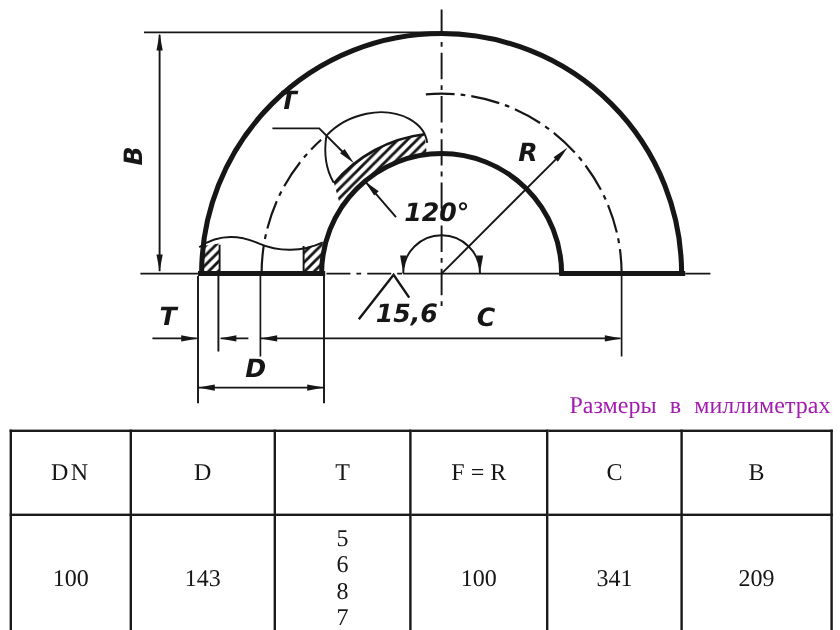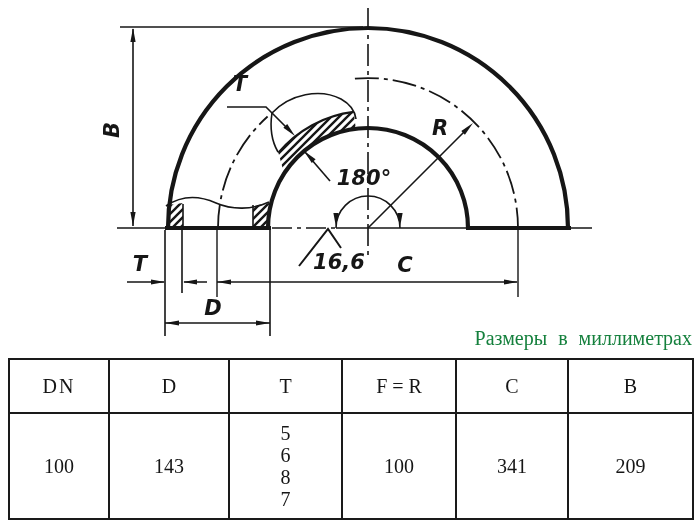--- a/index.html
+++ b/index.html
@@ -12,32 +12,32 @@
   .dimlabel{
     position:absolute;transform:translate(-50%,-50%);
     font-family:"DejaVu Sans", sans-serif;
     font-style:italic;font-weight:700;font-size:21px;line-height:1;
     color:#161616;white-space:nowrap;
   }
   .dimlabel.rot{transform:translate(-50%,-50%) rotate(-90deg);}
   
   .caption{
     position:absolute;top:327px;right:8px;
-    font:20px "Liberation Serif", serif;color:#15803d;word-spacing:6px;
+    font:20px "Liberation Serif", serif;color:#a21caf;word-spacing:6px;
   }
   
   table.dims{
     position:absolute;left:8px;top:358px;width:684px;height:160px;
     border-collapse:collapse;table-layout:fixed;
   }
   table.dims th, table.dims td{
     border:2px solid #1a1a1a;text-align:center;vertical-align:middle;
     font:20px "Liberation Serif", serif;color:#161616;padding:0;
   }
-  table.dims thead tr{height:54px;}
+  table.dims thead tr{height:70px;}
   table.dims tbody tr{height:106px;}
   th.it{font-style:italic;font-weight:400;}
   th.up{font-style:normal;font-weight:400;letter-spacing:2px;}
   .tstack div{line-height:22px;}
 </style>
 </head>
 <body>
 
 <div class="stage">
 
@@ -109,22 +109,22 @@
       <polygon points="304,151 315.6,159.3 311.8,162.9"></polygon>
       <polygon points="336,227 333.4,213 338.6,213"></polygon>
       <polygon points="400,227 397.4,213 402.6,213"></polygon>
     </g>
   </svg>
 
   <div id="labels">
       <span class="dimlabel rot" style="left: 112px; top: 130px;">B</span>
       <span class="dimlabel" style="left: 240px; top: 84px;">T</span>
       <span class="dimlabel" style="left: 440px; top: 128px;">R</span>
-      <span class="dimlabel" style="left: 364px; top: 178px;">180°</span>
-      <span class="dimlabel" style="left: 339px; top: 262px;">16,6</span>
+      <span class="dimlabel" style="left: 364px; top: 178px;">120°</span>
+      <span class="dimlabel" style="left: 339px; top: 262px;">15,6</span>
       <span class="dimlabel" style="left: 405px; top: 265px;">C</span>
       <span class="dimlabel" style="left: 140px; top: 264px;">T</span>
       <span class="dimlabel" style="left: 213px; top: 308px;">D</span>
     </div>
 
   <div class="caption">Размеры в миллиметрах</div>
 
   <table class="dims">
     <colgroup>
       <col style="width:100px">

